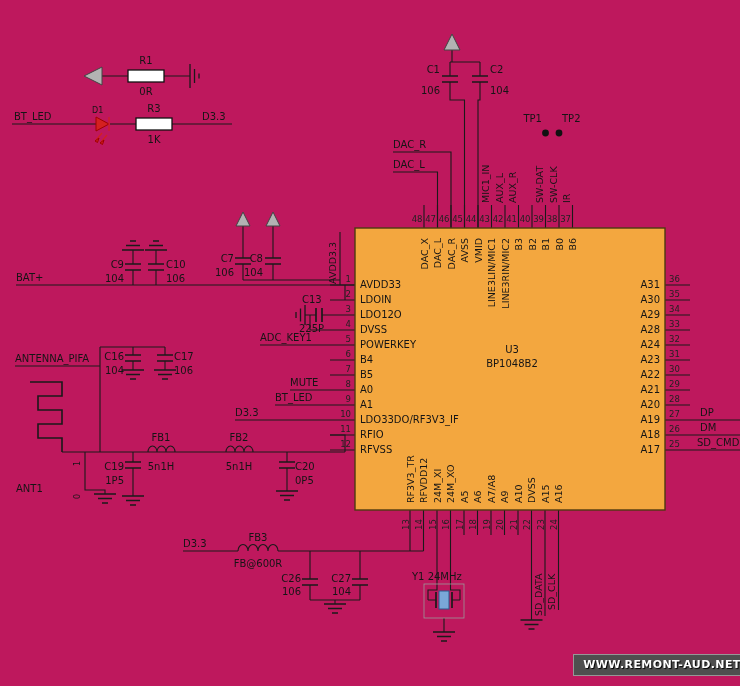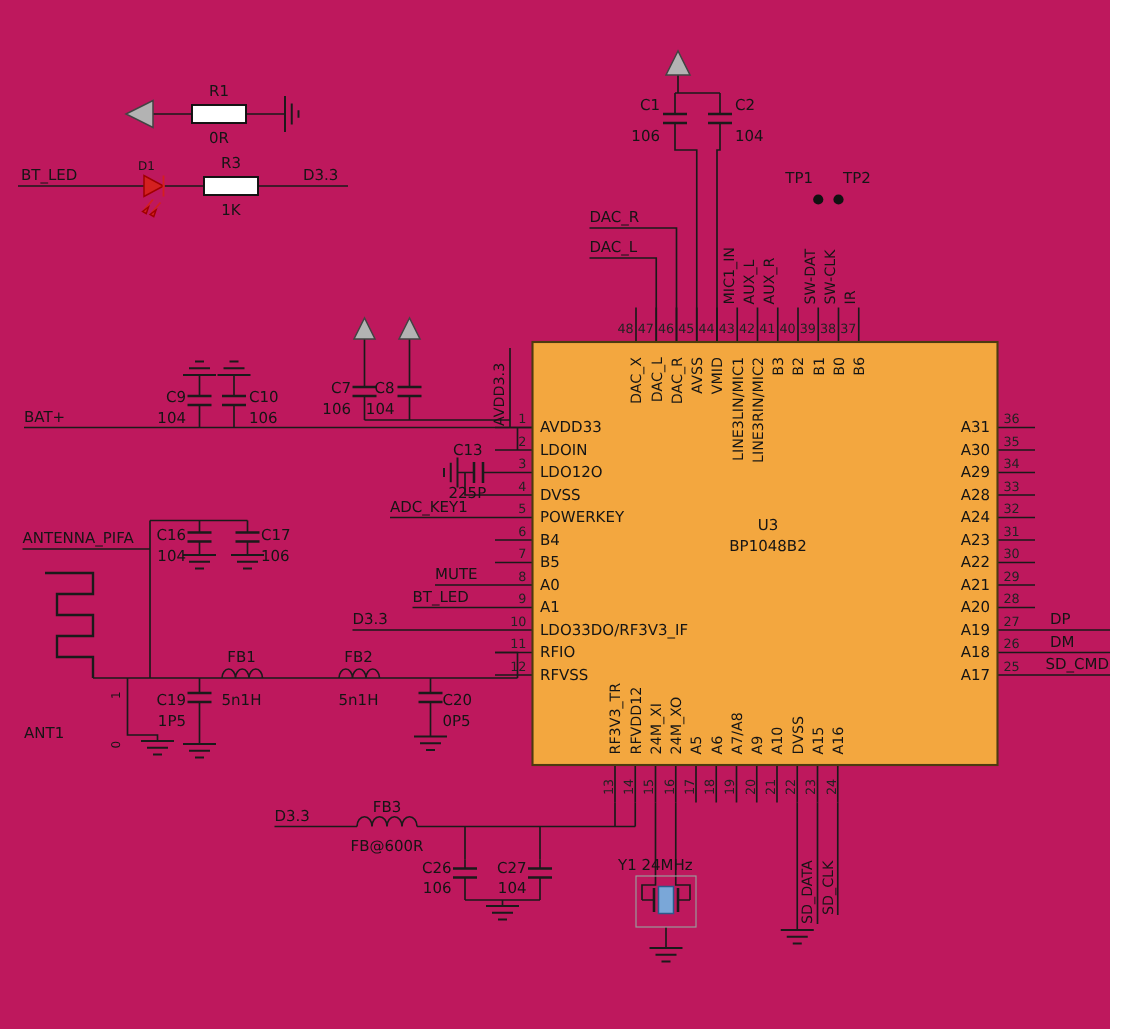--- a/index.html
+++ b/index.html
@@ -281,13 +281,14 @@
     <text class="r" x="481" y="503" transform="rotate(-90 481 503)">A6</text>
     <text class="r" x="494.5" y="503" transform="rotate(-90 494.5 503)">A7/A8</text>
     <text class="r" x="508" y="503" transform="rotate(-90 508 503)">A9</text>
     <text class="r" x="521.5" y="503" transform="rotate(-90 521.5 503)">A10</text>
     <text class="r" x="535" y="503" transform="rotate(-90 535 503)">DVSS</text>
     <text class="r" x="548.5" y="503" transform="rotate(-90 548.5 503)">A15</text>
     <text class="r" x="562" y="503" transform="rotate(-90 562 503)">A16</text>
   </g>
 </svg>
 
+<div class="watermark">WWW.REMONT-AUD.NET</div>
 </div>
 
 </body></html>

